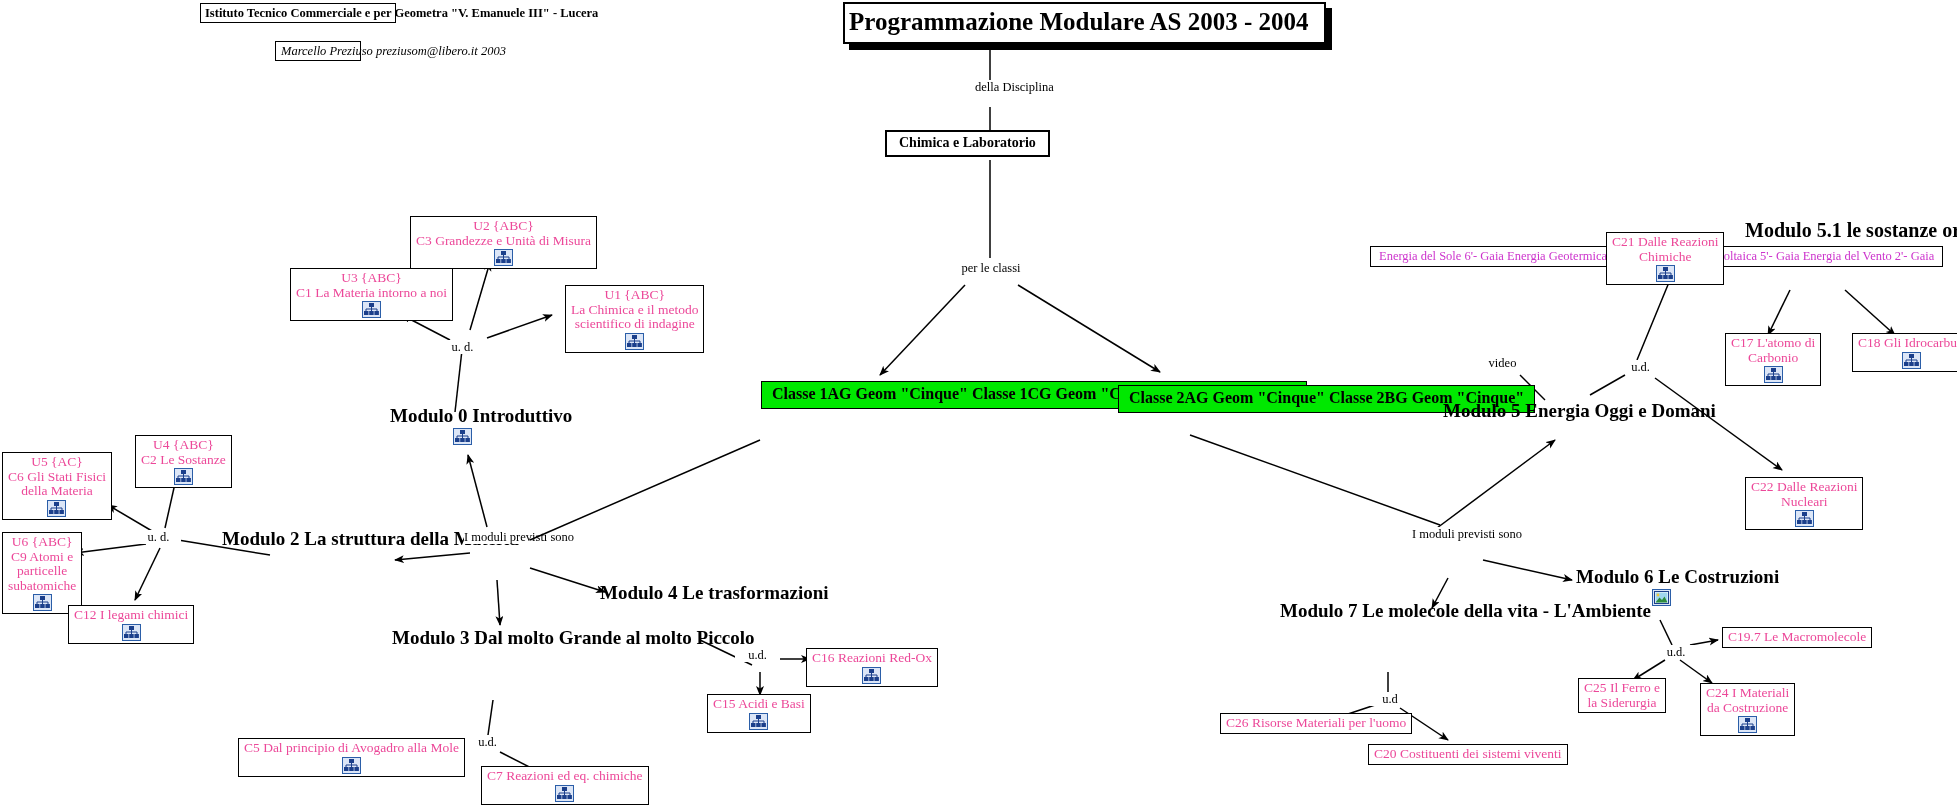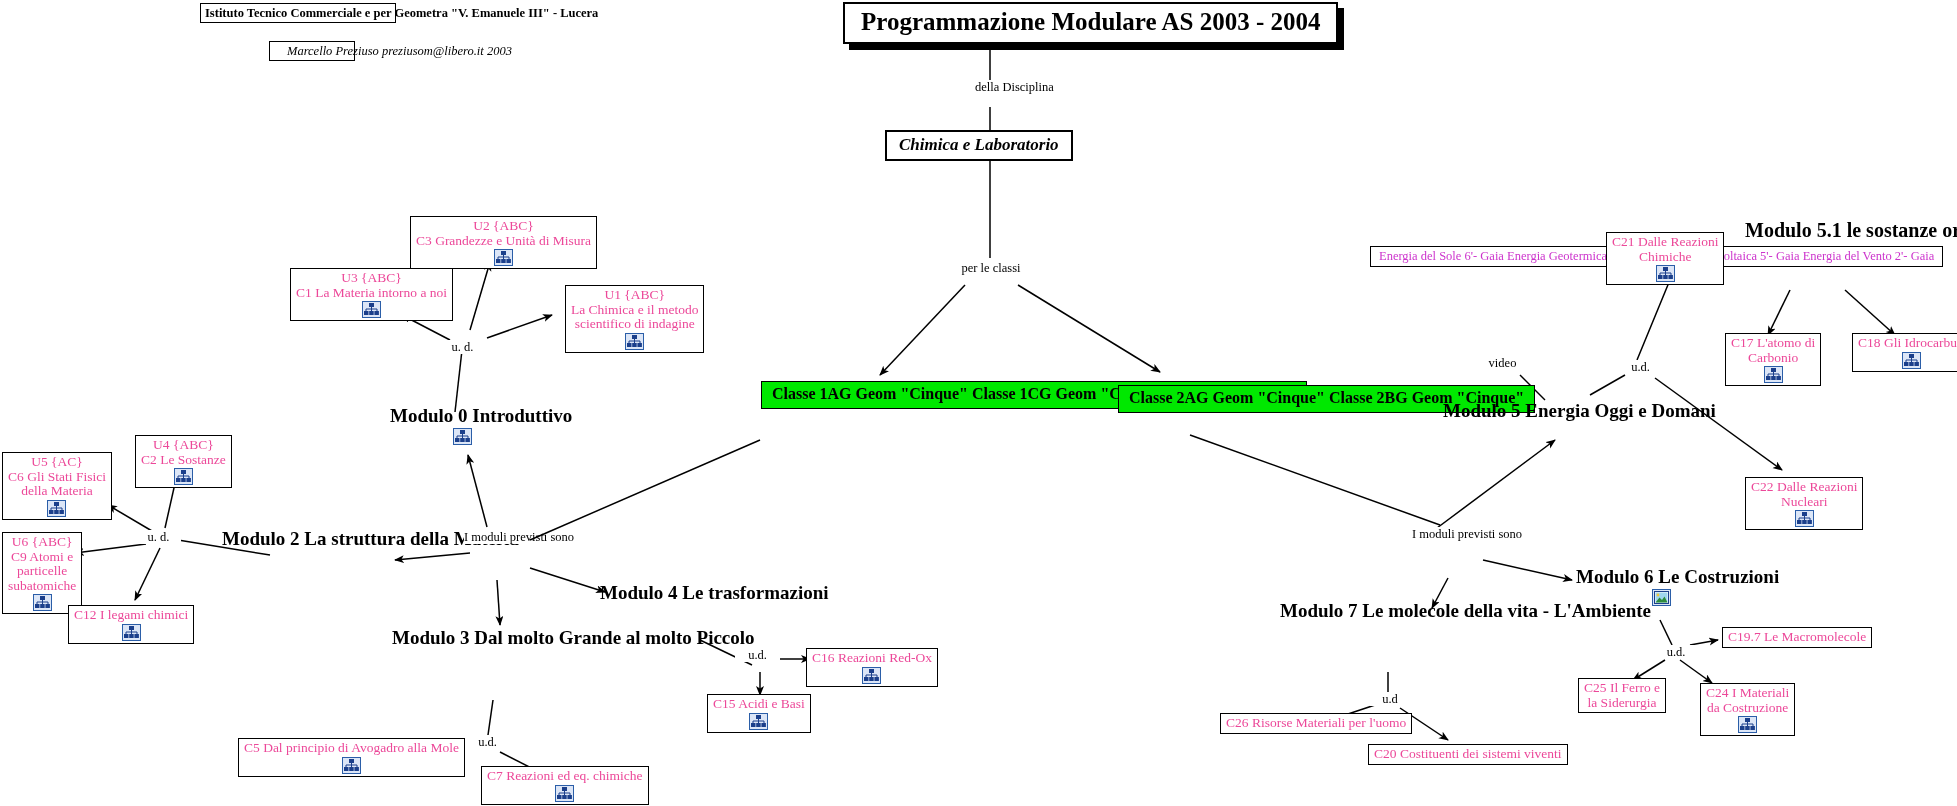--- a/index.html
+++ b/index.html
@@ -29,42 +29,41 @@
 
   
   .title-box{
     border:2.5px solid #000;
     background:#fff;
     box-shadow:6px 6px 0 #000;
     font-weight:bold;
     font-size:25px;
     line-height:1.12;
     text-align:center;
-    padding:4px 16px 6px 16px;
+    padding:4px 16px 6px 4px;
     white-space:nowrap;
   }
   .subject-box{
     border:2px solid #000;
     background:#fff;
     font-weight:bold;
-    font-size:17px;
+    font-size:14px;
     text-align:center;
     padding:3px 12px 4px 12px;
     white-space:nowrap;
-    font-style:italic;
   }
   .school-box{
     border:1.4px solid #000;background:#fff;
     font-weight:bold;font-size:12.5px;line-height:1.12;
     text-align:center;padding:2px 4px;white-space:nowrap;
   }
   .author-box{
     border:1.2px solid #000;background:#fff;
     font-style:italic;font-size:12.5px;line-height:1.15;
-    text-align:center;padding:2px 17px;white-space:nowrap;
+    text-align:center;padding:2px 5px;white-space:nowrap;margin-left:6px;
   }
   
   .green-box{
     border:1.8px solid #000;
     background:#00e800;
     font-weight:bold;font-size:16px;line-height:1.18;
     text-align:center;padding:3px 10px 4px 10px;white-space:nowrap;color:#000;
   }
   
   .magenta-box{

